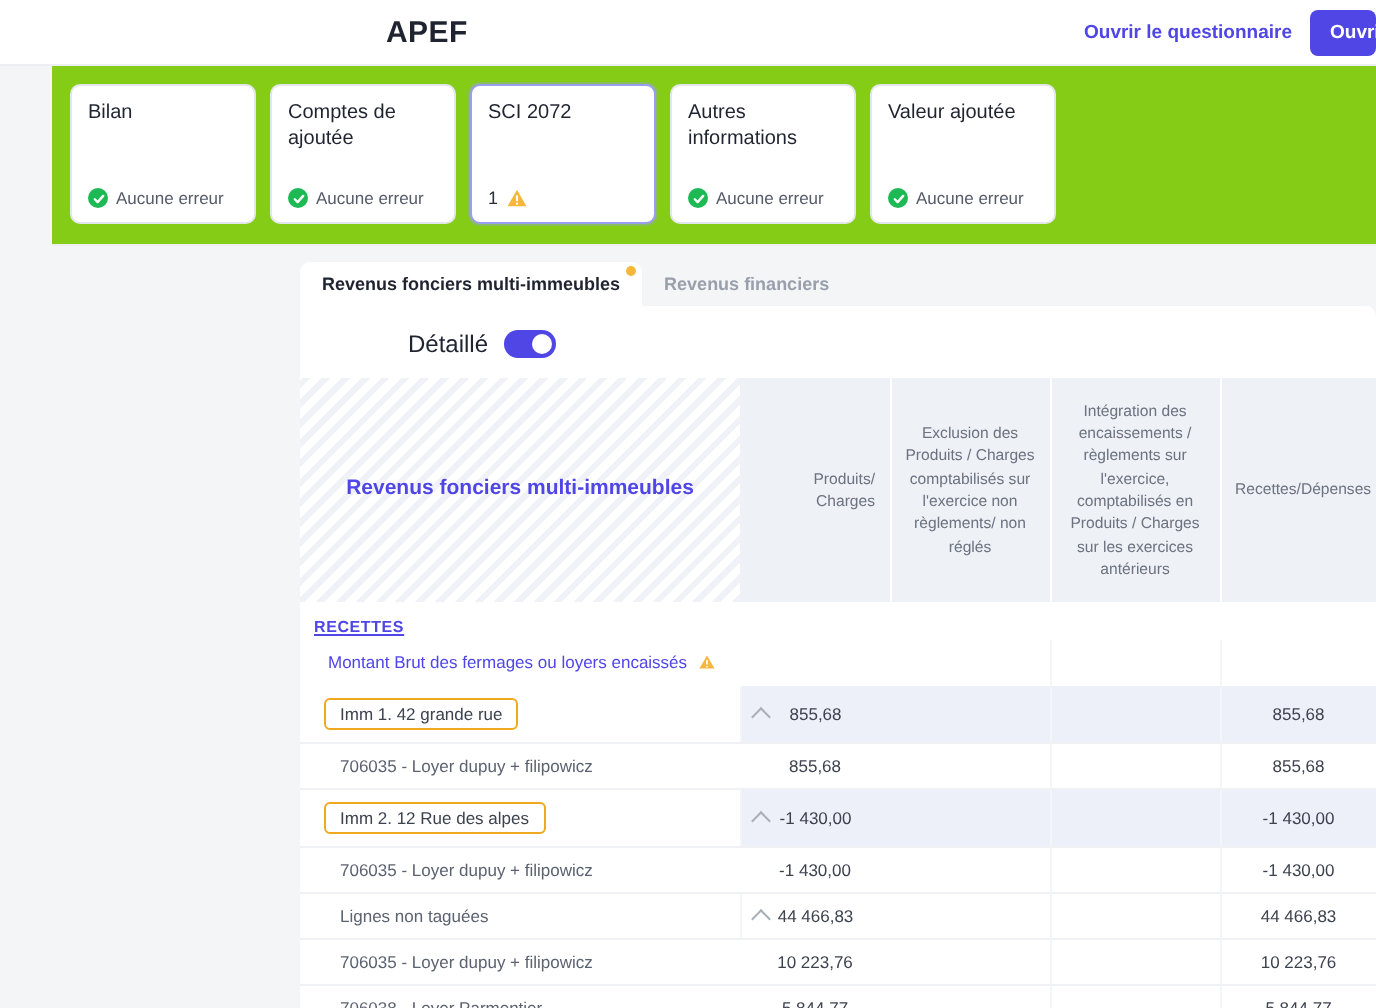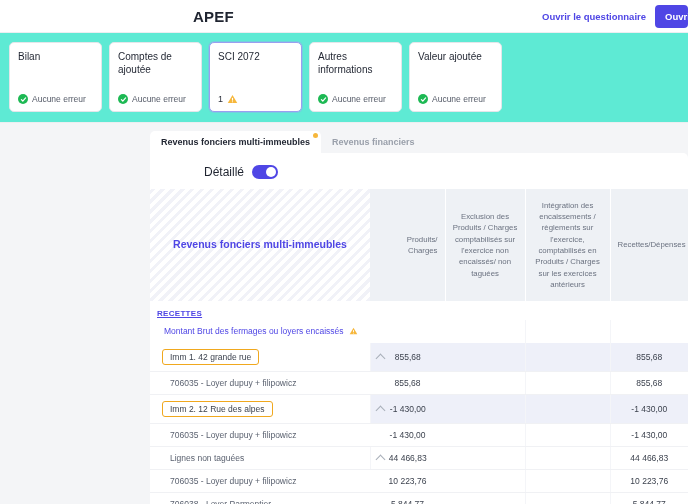--- a/index.html
+++ b/index.html
@@ -62,25 +62,26 @@
     overflow: hidden;
     cursor: pointer;
     font-family: "Liberation Sans", sans-serif;
     width: 33px;
     text-align: left;
     text-overflow: clip;
   }
 
   
   .cards-strip {
-    background: #5eead4;
+    background: #84cc16;
     padding: 9px 0 10px 9px;
     display: flex;
     gap: 7px;
     border-bottom: 1px solid #eceef1;
+    margin-left: 26px;
   }
   .card {
     width: 93px;
     height: 70px;
     background: #ffffff;
     border: 1px solid #e3e6ea;
     border-radius: 5px;
     padding: 8px 8px 7px 8px;
     display: flex;
     flex-direction: column;
@@ -410,21 +411,21 @@
           <col class="c-chev">
           <col class="c-pc">
           <col class="c-excl">
           <col class="c-integ">
           <col class="c-rd">
       </colgroup>
       <thead>
         <tr>
           <th class="th-hatch" colspan="2">Revenus fonciers multi-immeubles</th>
           <th class="th-pc">Produits/ Charges</th>
-          <th>Exclusion des Produits / Charges comptabilisés sur l'exercice non encaissés/ non taguées</th>
+          <th>Exclusion des Produits / Charges comptabilisés sur l'exercice non règlements/ non réglés</th>
           <th>Intégration des encaissements / règlements sur l'exercice, comptabilisés en Produits / Charges sur les exercices antérieurs</th>
           <th class="th-rd">Recettes/Dépenses</th>
         </tr>
       </thead>
       <tbody>
 
         <tr class="r-section">
           <td class="lbl" colspan="6">RECETTES</td>
         </tr>
 

